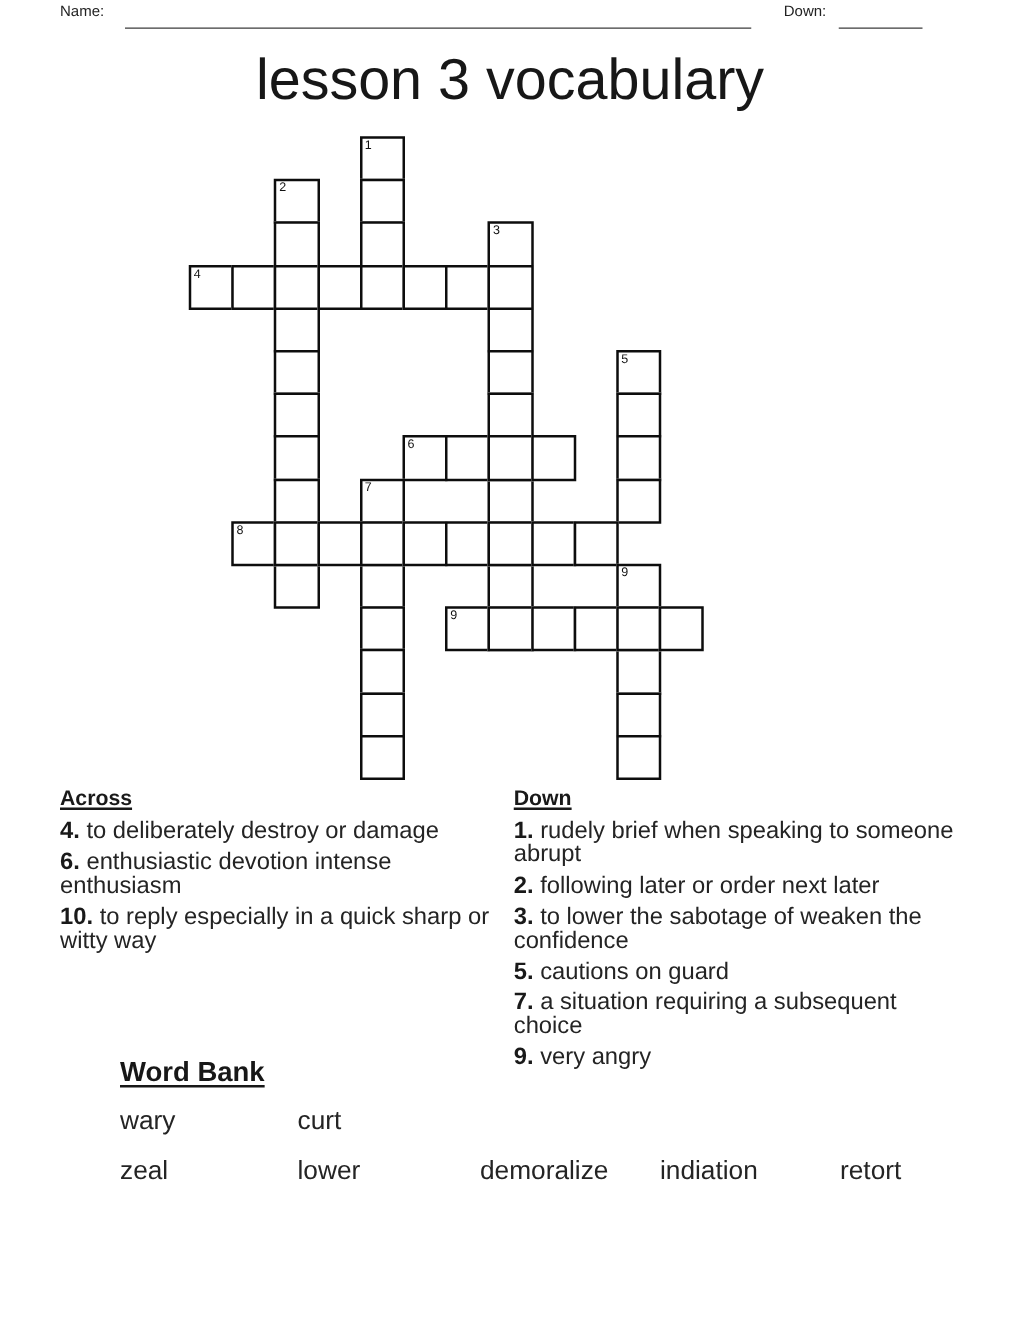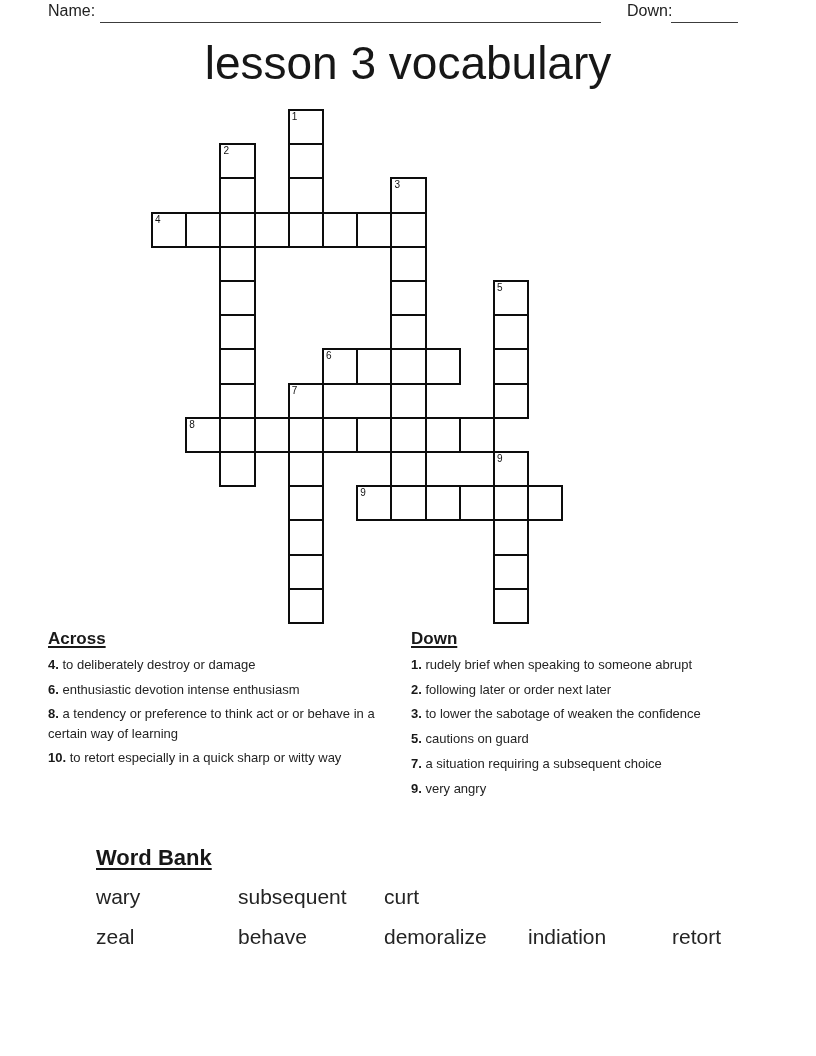--- a/index.html
+++ b/index.html
@@ -1,20 +1,20 @@
 <!DOCTYPE html>
 <html><head>
 <meta charset="utf-8">
 <style>
   html,body{margin:0;padding:0;background:#fff;}
   body{font-family:"Liberation Sans", sans-serif; color:#1f1f1f;}
   #page{position:relative;width:816px;height:1056px;background:#ffffff;overflow:hidden;}
 
   
-  .hdr-label{position:absolute;top:2px;font-size:16px;color:#222;text-align:right;}
+  .hdr-label{position:absolute;top:2px;font-size:12px;color:#222;text-align:right;}
   #name-label{left:48px;}
   #date-label{left:627px;}
   .fill-line{position:absolute;height:21px;border-bottom:1.5px solid #3c3c3c;}
   #name-line{left:100px;width:501px;top:1px;}
   #date-line{left:671px;width:67px;top:1px;}
 
   
   #title{position:absolute;top:36px;left:0;width:100%;text-align:center;
          font-size:46px;letter-spacing:0px;color:#171717;}
 
@@ -24,21 +24,21 @@
         width:36.2px;height:36.2px;}
   .cellnum{position:absolute;font-size:10px;line-height:10px;color:#111;}
 
   
   .clue-col{position:absolute;top:629px;width:354px;}
   #across-col{left:48px;}
   #down-col{left:411px;}
   .clue-heading{font-size:17px;font-weight:bold;text-decoration:underline;
                 text-underline-offset:2px;text-decoration-thickness:1.5px;
                 margin:0 0 6px 0;color:#191919;}
-  .clue{font-size:13px;line-height:19.2px;margin:0 0 5.5px 0;color:#242424;}
+  .clue{font-size:19px;line-height:19.2px;margin:0 0 5.5px 0;color:#242424;}
   .clue-num{font-weight:bold;color:#191919;}
 
   
   #wordbank{position:absolute;left:48px;top:845px;width:740px;margin-left:48px;}
   #wordbank-heading{font-size:22px;font-weight:bold;text-decoration:underline;
                     text-underline-offset:3px;text-decoration-thickness:2px;
                     margin:0 0 14px 0;color:#171717;}
   .wb-row{display:grid;grid-template-columns:142px 146px 144px 144px auto;
           margin-bottom:16px;font-size:21px;color:#242424;}
   .wb-word{white-space:nowrap;}
@@ -134,48 +134,46 @@
       <div class="cell" style="left: 493px; top: 485.2px;"></div>
       <div class="cell" style="left: 527.2px; top: 485.2px;"></div>
       <div class="cellnum" style="left: 360.2px; top: 488.2px;">9</div>
     </div>
 
   <div id="across-col" class="clue-col">
     <div class="clue-heading">Across</div>
     <div id="across-list">
         <div class="clue"><span class="clue-num">4.</span><span> to deliberately destroy or damage</span></div>
         <div class="clue"><span class="clue-num">6.</span><span> enthusiastic devotion intense enthusiasm</span></div>
-        <div class="clue"><span class="clue-num">8.</span><span> a tendency or preference to think act or or behave in a certain way of learning</span></div>
-        <div class="clue"><span class="clue-num">10.</span><span> to retort especially in a quick sharp or witty way</span></div>
+        <div class="clue"><span class="clue-num">10.</span><span> to reply especially in a quick sharp or witty way</span></div>
       </div>
   </div>
 
   <div id="down-col" class="clue-col">
     <div class="clue-heading">Down</div>
     <div id="down-list">
         <div class="clue"><span class="clue-num">1.</span><span> rudely brief when speaking to someone abrupt</span></div>
         <div class="clue"><span class="clue-num">2.</span><span> following later or order next later</span></div>
         <div class="clue"><span class="clue-num">3.</span><span> to lower the sabotage of weaken the confidence</span></div>
         <div class="clue"><span class="clue-num">5.</span><span> cautions on guard</span></div>
         <div class="clue"><span class="clue-num">7.</span><span> a situation requiring a subsequent choice</span></div>
         <div class="clue"><span class="clue-num">9.</span><span> very angry</span></div>
       </div>
   </div>
 
   <div id="wordbank">
     <div id="wordbank-heading">Word Bank</div>
     <div id="wb-rows">
         <div class="wb-row">
           <span class="wb-word">wary</span>
-          <span class="wb-word">subsequent</span>
           <span class="wb-word">curt</span>
         </div>
         <div class="wb-row">
           <span class="wb-word">zeal</span>
-          <span class="wb-word">behave</span>
+          <span class="wb-word">lower</span>
           <span class="wb-word">demoralize</span>
           <span class="wb-word">indiation</span>
           <span class="wb-word">retort</span>
         </div>
       </div>
   </div>
 
 </div>
 
 </body></html>

